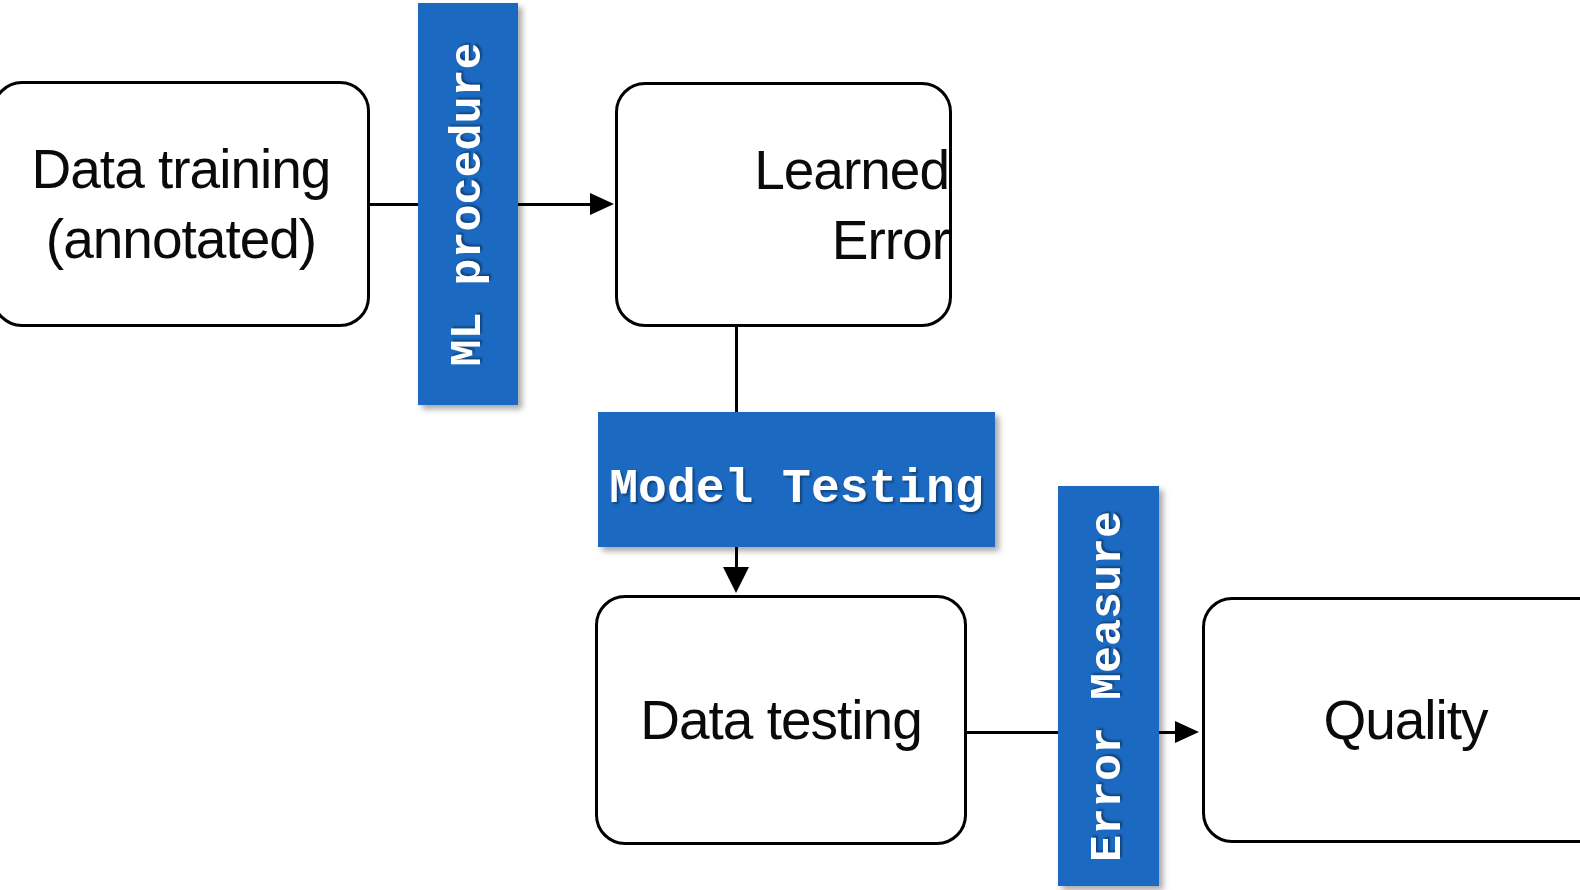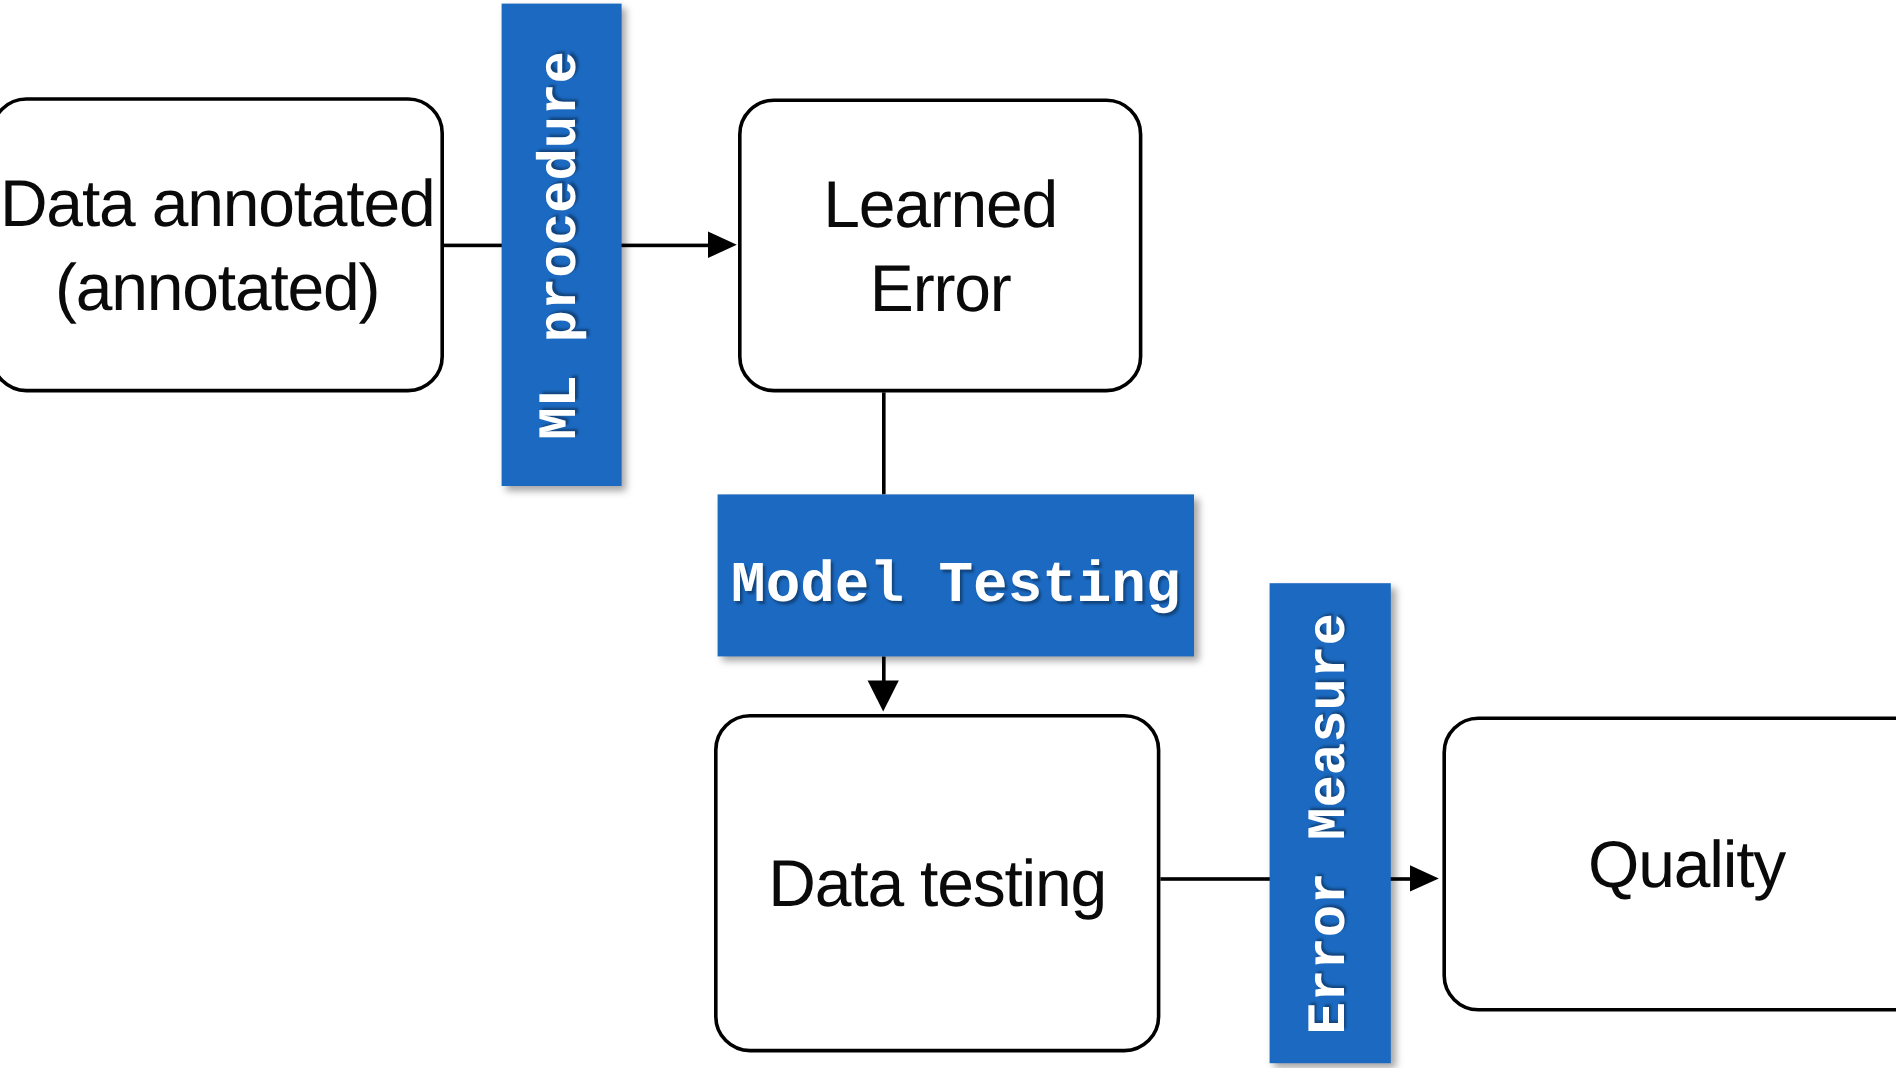--- a/index.html
+++ b/index.html
@@ -83,30 +83,30 @@
 
   <div class="bar" style="left:598px;top:412px;width:397px;height:135px;">
     <span class="bar-text horiz">Model Testing</span>
   </div>
 
   <div class="bar" style="left:1058px;top:486px;width:101px;height:400px;">
     <span class="bar-text vert">Error Measure</span>
   </div>
 
   <div class="node" style="left:-8px;top:81px;width:378px;height:246px;">
-    <div>Data annotated</div>
+    <div>Data training</div>
     <div>(annotated)</div>
   </div>
 
-  <div class="node" style="left:615px;top:82px;width:337px;height:245px;">
+  <div class="node" style="left:615px;top:82px;width:337px;height:245px;align-items:flex-end;">
     <div>Learned</div>
     <div>Error</div>
   </div>
 
-  <div class="node" style="left:595px;top:595px;width:372px;height:282px;">
+  <div class="node" style="left:595px;top:595px;width:372px;height:250px;">
     <div>Data testing</div>
   </div>
 
   <div class="node" style="left:1202px;top:597px;width:407px;height:246px;">
     <div>Quality</div>
   </div>
 
 </div>
 
 </body></html>

